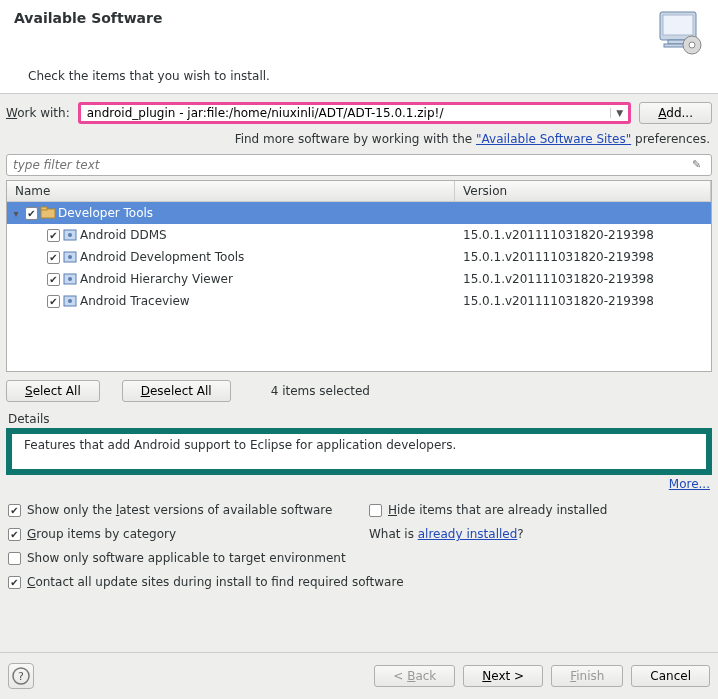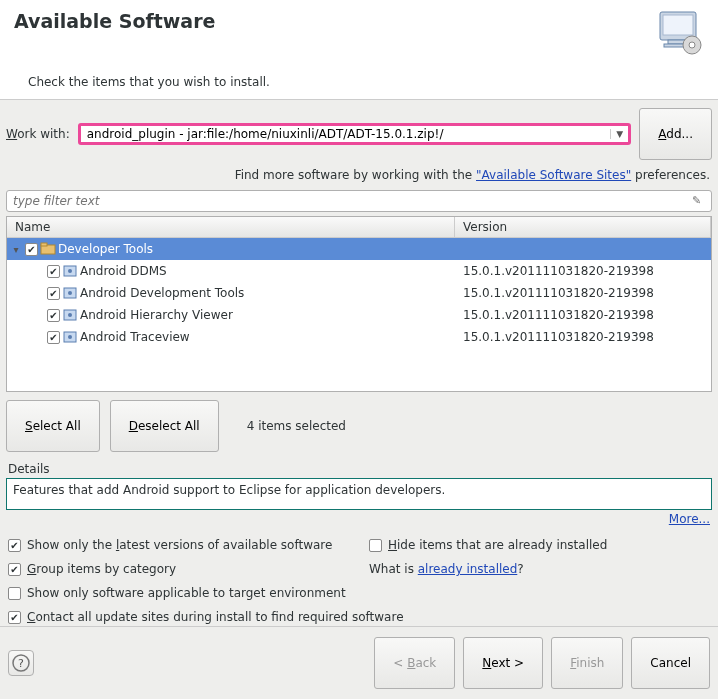--- a/index.html
+++ b/index.html
@@ -15,21 +15,21 @@
   overflow: hidden;
 }
 .header {
   background: #fff;
   padding: 10px 14px 10px 14px;
   border-bottom: 1px solid #ccc;
   display: flex;
   align-items: flex-start;
 }
 .header-text { flex: 1; }
-.header-title { font-size: 19px; font-weight: bold; margin-bottom: 4px; }
+.header-title { font-size: 14px; font-weight: bold; margin-bottom: 4px; }
 .header-sub { font-size: 12px; margin-left: 14px; margin-top: 43px; }
 .header-icon { width: 50px; height: 46px; }
 .main {
   flex: 1;
   padding: 6px 6px 0 6px;
   display: flex;
   flex-direction: column;
   min-height: 0;
 }
 .workwith-row {
@@ -61,21 +61,21 @@
   width: 18px;
   text-align: center;
   border-left: 1px solid #ccc;
   color: #555;
   font-size: 9px;
 }
 .btn {
   background: linear-gradient(#f8f8f7, #e8e8e6);
   border: 1px solid #b0b0b0;
   border-radius: 3px;
-  padding: 18px 18px;
+  padding: 3px 18px;
   font: inherit;
   cursor: pointer;
   min-width: 70px;
 }
 .btn.disabled { color: #999; }
 .hint-row {
   text-align: right;
   font-size: 12px;
   padding: 4px 2px 8px 0;
 }
@@ -138,30 +138,30 @@
   align-items: center;
   justify-content: center;
   font-size: 10px;
   color: #2e3436;
   border-radius: 2px;
 }
 .ficon { width: 16px; height: 16px; display: inline-block; }
 .selrow {
   display: flex;
   align-items: center;
-  gap: 10px;
+  gap: 22px;
   padding: 8px 0 6px 0;
 }
 .countlbl { margin-left: 18px; }
 .details-lbl { padding: 4px 0 2px 2px; }
 .details-box {
-  border: 1px solid #0f766e;
-  background: #fff;
-  padding: 4px 6px;
-  height: 34px;
+  border: 6px solid #0f766e;
+  background: #fff;
+  padding: 4px 12px;
+  height: 47px;
   overflow: auto;
 }
 .more-row { text-align: right; padding: 2px 2px 6px 0; }
 .opts {
   display: grid;
   grid-template-columns: 1fr 1fr;
   gap: 10px 20px;
   padding: 6px 2px 2px 2px;
 }
 .opt {

